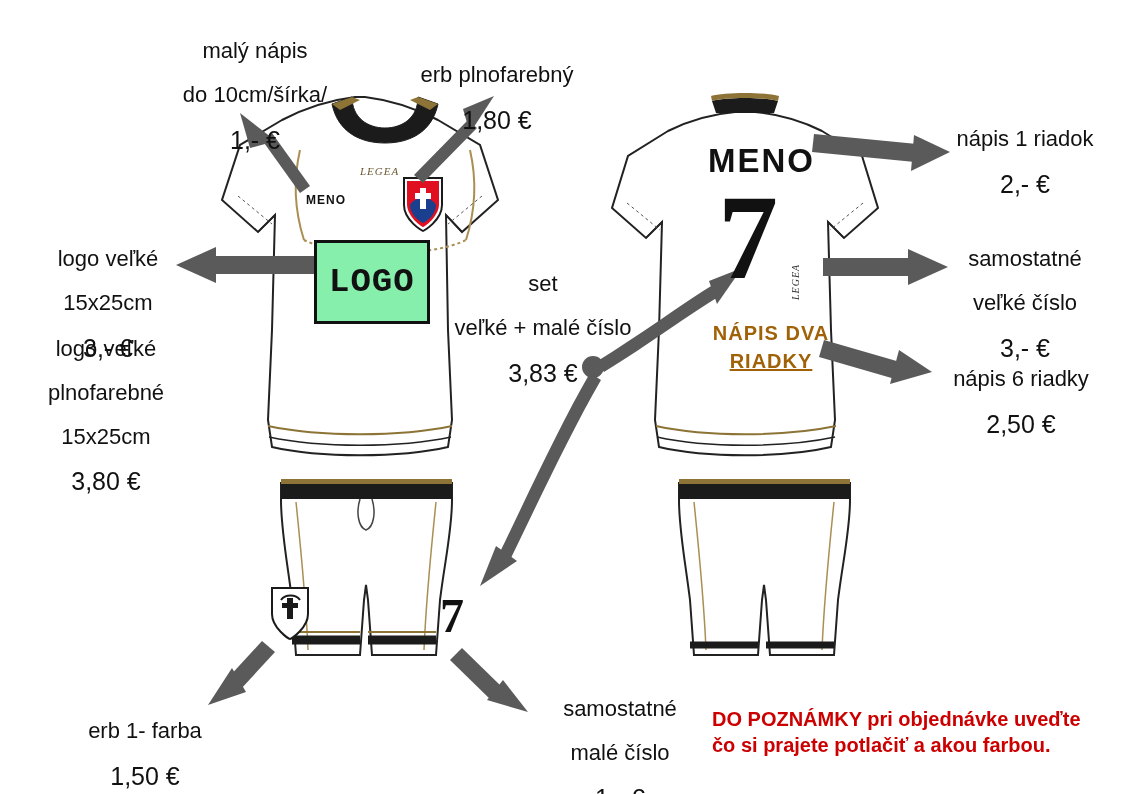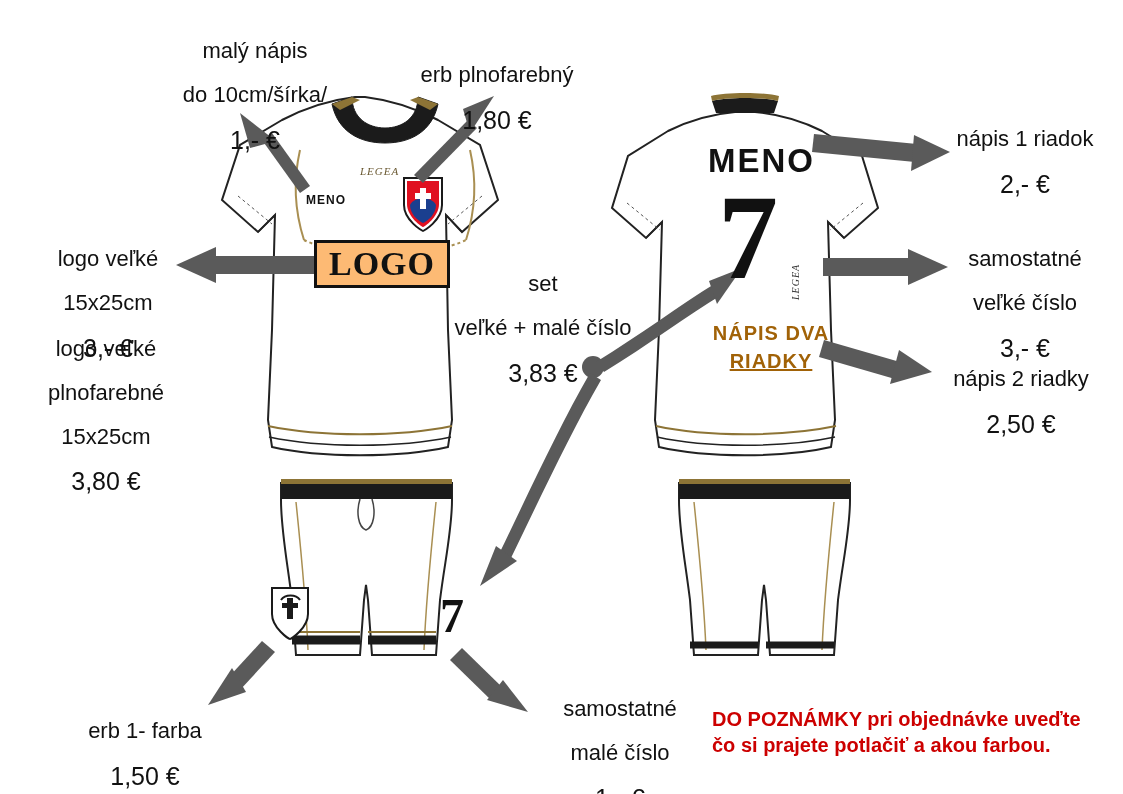--- a/index.html
+++ b/index.html
@@ -39,26 +39,26 @@
   svg.overlay {
     position: absolute;
     left: 0; top: 0;
     width: 1123px;
     height: 794px;
     pointer-events: none;
   }
   .logo-box {
     position: absolute;
     border: 3px solid #111;
-    background: #fdba74;
-    font-family: Liberation Serif, serif;
+    background: #86efac;
+    font-family: Liberation Mono, monospace;
     font-weight: bold;
     font-size: 34px;
     letter-spacing: 1px;
-    padding: 2px 12px;
+    padding: 20px 12px;
     color: #111;
   }
   .meno-small {
     position: absolute;
     font-family: "Liberation Sans", sans-serif;
     font-weight: bold;
     font-size: 12px;
     letter-spacing: 1px;
     color: #111;
   }
@@ -314,21 +314,21 @@
     <span class="ln lbl-price">2,- €</span>
   </div>
 
   <div class="label" style="left:930px; top:228px; width:190px;">
     <span class="ln lbl-md">samostatné</span>
     <span class="ln lbl-md">veľké číslo</span>
     <span class="ln lbl-price">3,- €</span>
   </div>
 
   <div class="label" style="left:922px; top:348px; width:198px;">
-    <span class="ln lbl-md">nápis 2 riadky</span>
+    <span class="ln lbl-md">nápis 6 riadky</span>
     <span class="ln lbl-price">2,50 €</span>
   </div>
 
   <div class="label" style="left:50px; top:700px; width:190px;">
     <span class="ln lbl-md">erb 1- farba</span>
     <span class="ln lbl-price">1,50 €</span>
   </div>
 
   <div class="label" style="left:530px; top:678px; width:180px;">
     <span class="ln lbl-md">samostatné</span>

